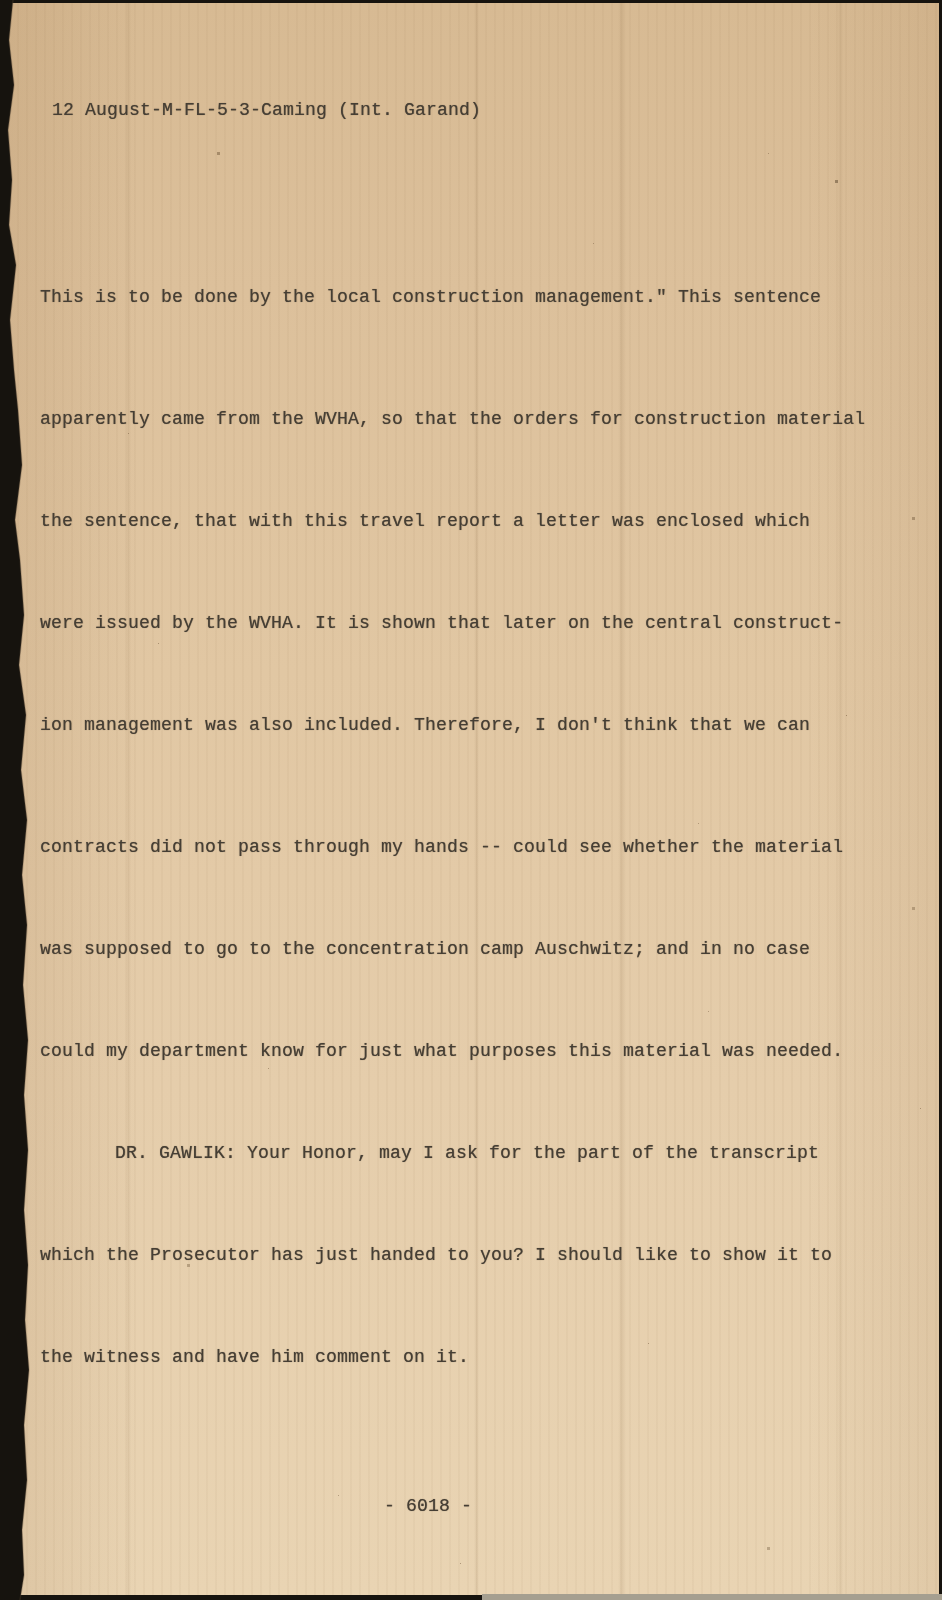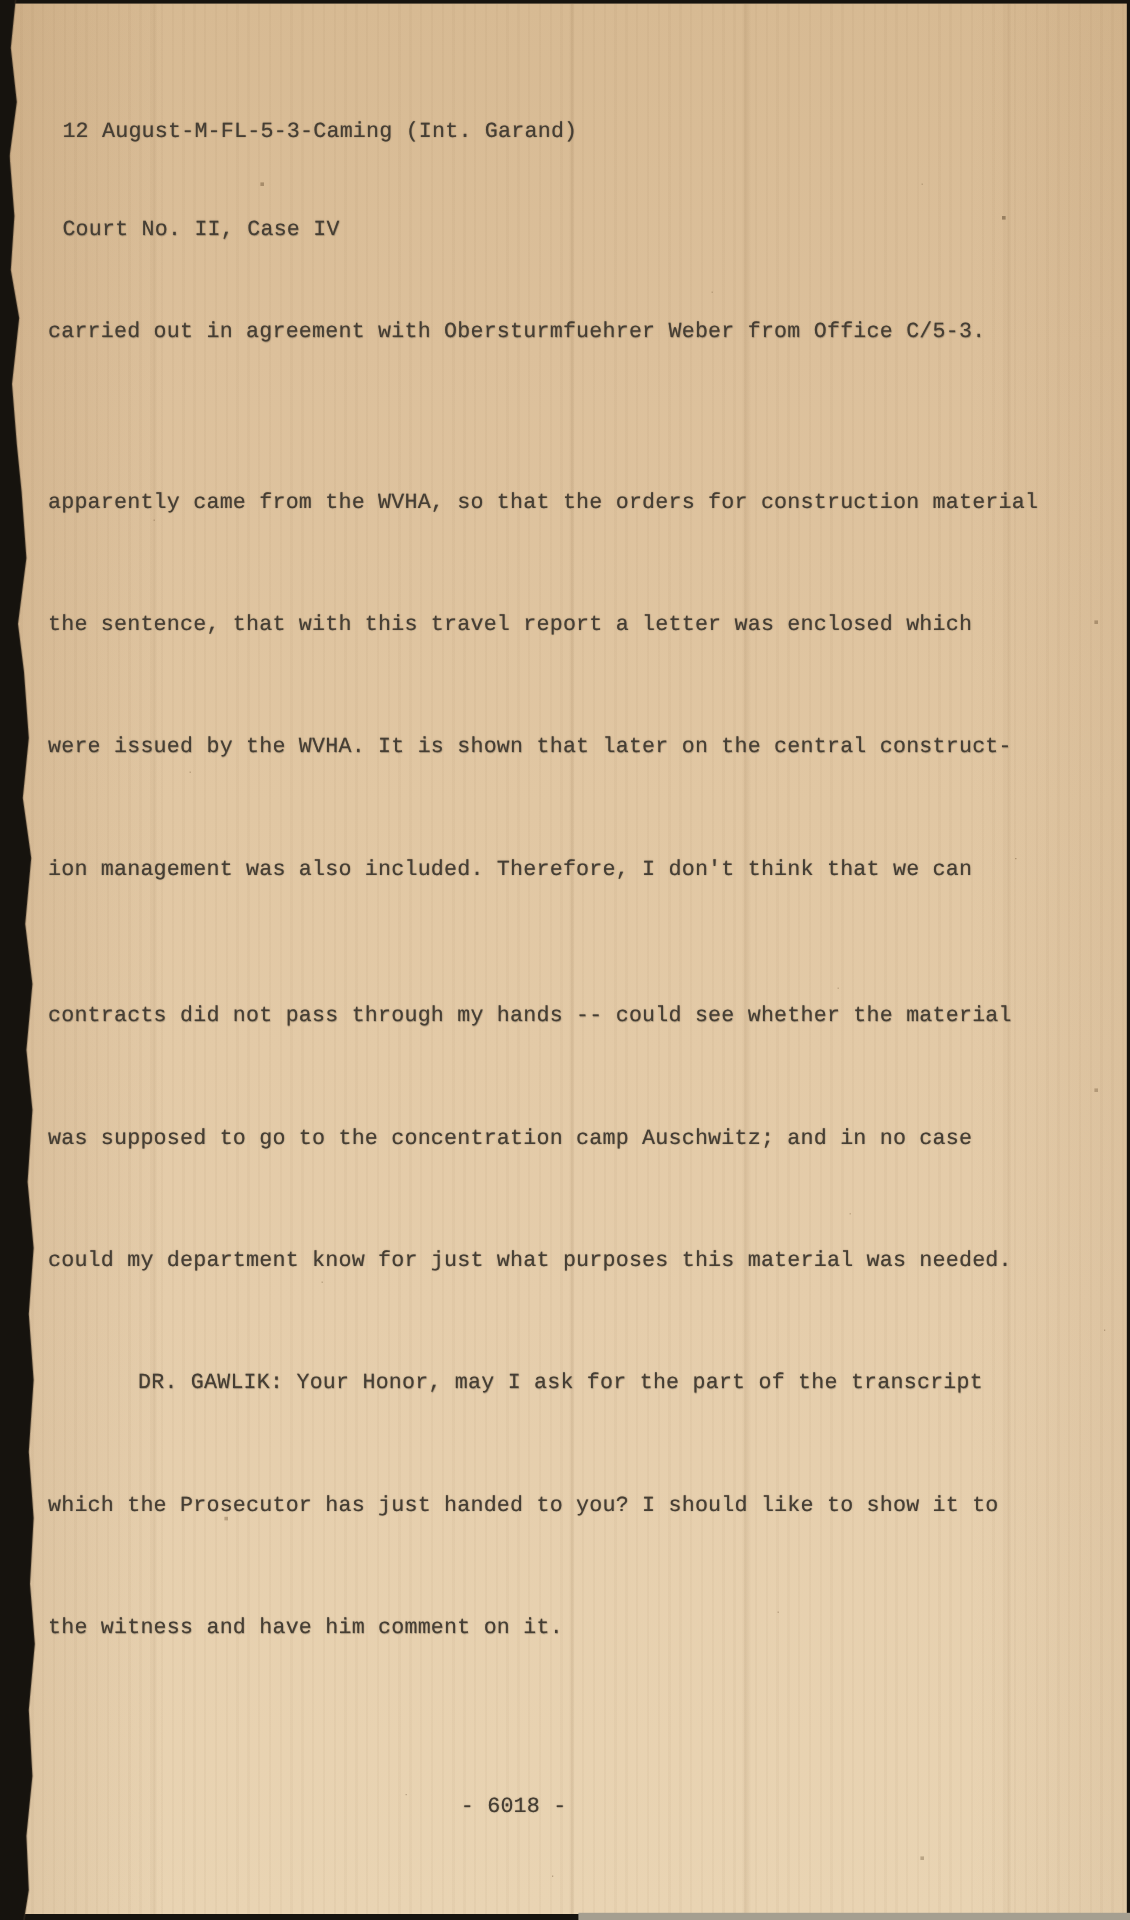--- a/index.html
+++ b/index.html
@@ -127,28 +127,27 @@
 
   <div class="paper">
     <div class="fold f1"></div>
     <div class="fold f2"></div>
     <div class="fold f3"></div>
     <div class="fold f4"></div>
     <div class="speckles"></div>
 
     <div class="typed header-block">
       <div class="line">12 August-M-FL-5-3-Caming (Int. Garand)</div>
-      <div class="line">Court No. II, Case IV</div>
     </div>
 
     <div class="typed body-block">
       
     
-        <div class="line">carried out in agreement with Obersturmfuehrer Weber from Office C/5-3.</div>
-      
+      
+        <div class="line">This is to be done by the local construction management." This sentence</div>
       
       
         <div class="line">apparently came from the WVHA, so that the orders for construction material</div>
       
         <div class="line">the sentence, that with this travel report a letter was enclosed which</div>
       
         <div class="line">were issued by the WVHA. It is shown that later on the central construct-</div>
       
         <div class="line">ion management was also included. Therefore, I don't think that we can</div>
       

